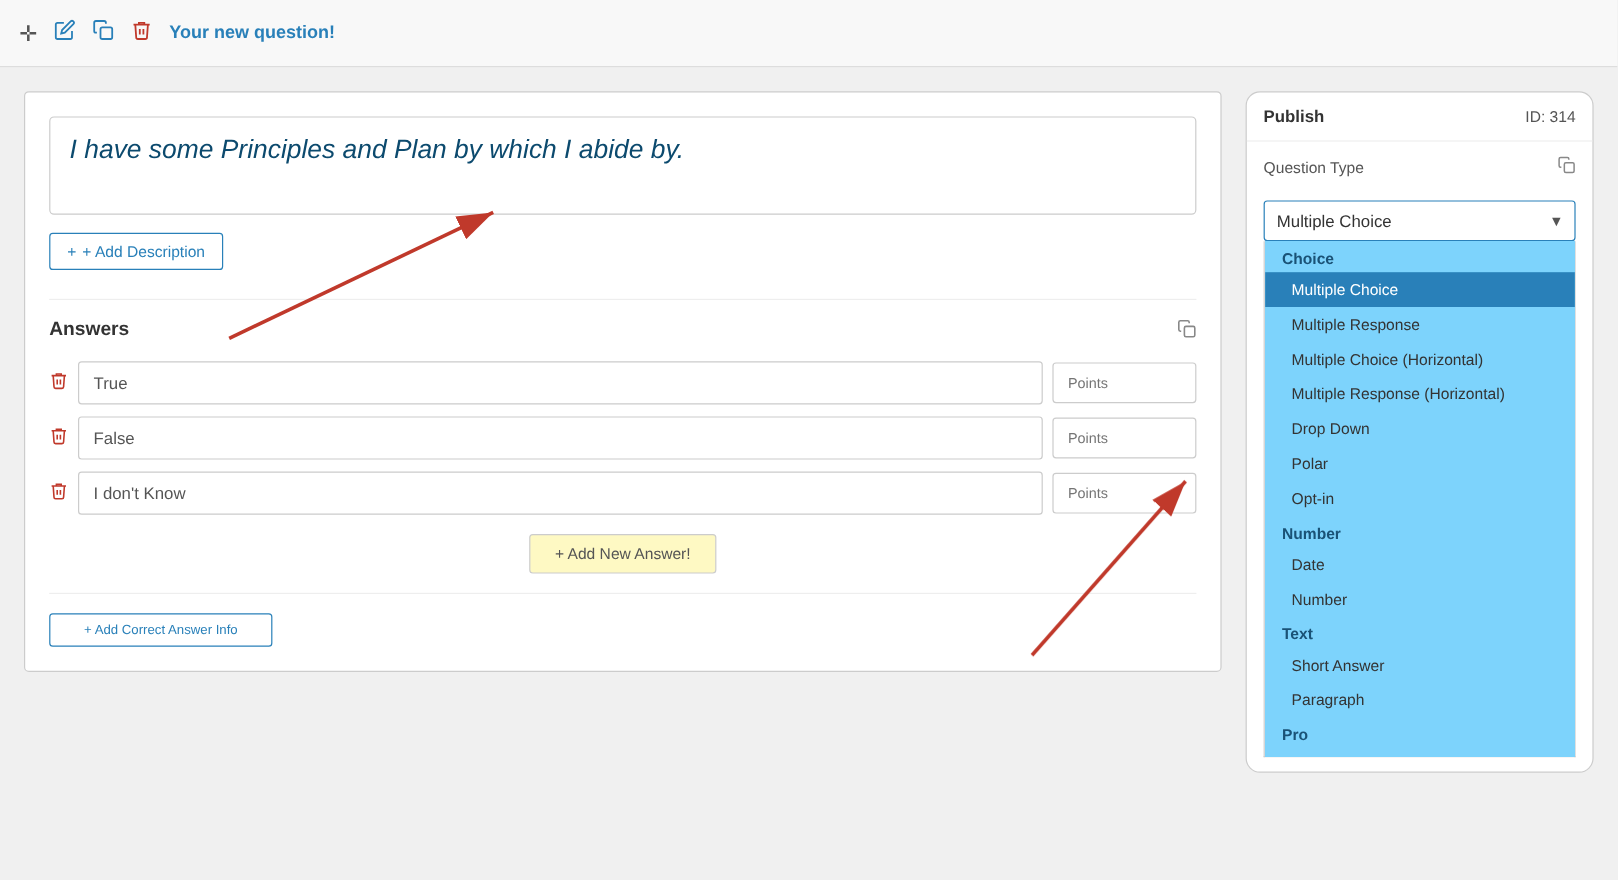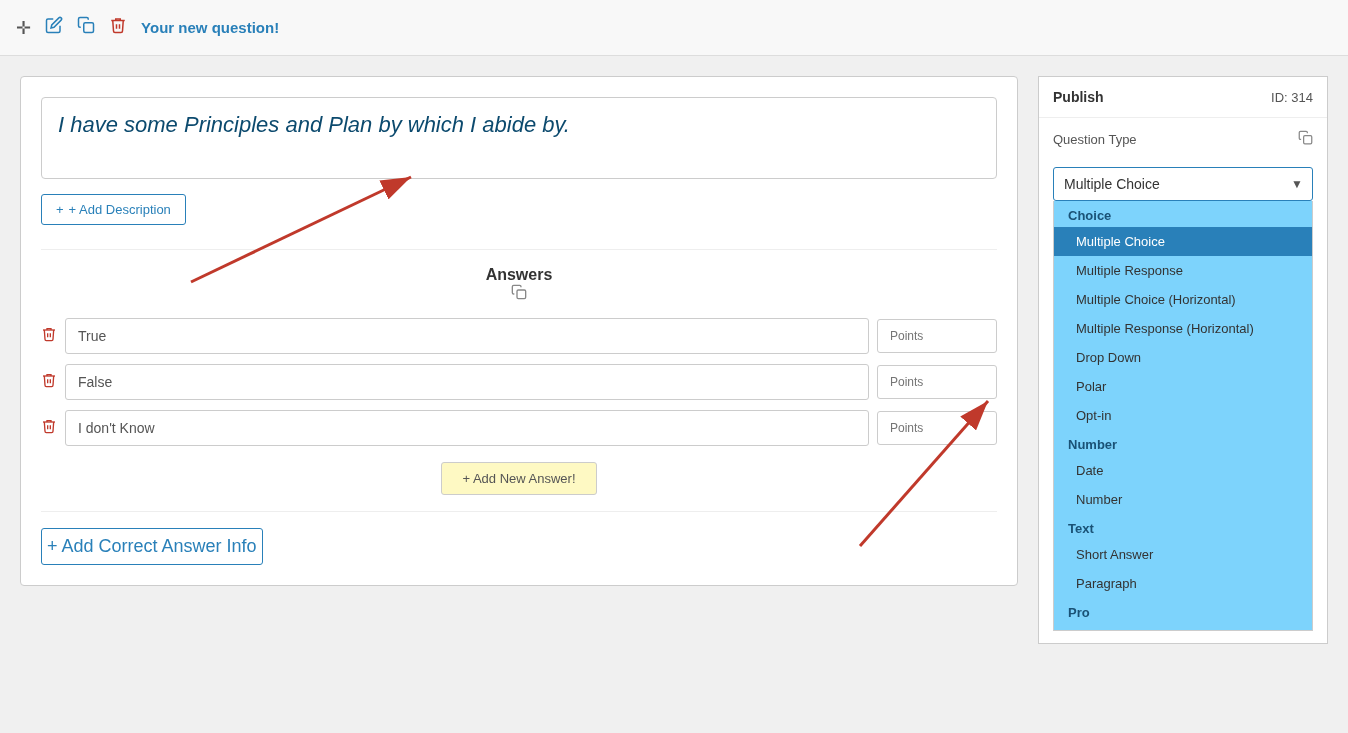--- a/index.html
+++ b/index.html
@@ -82,23 +82,22 @@
 
     .answers-section {
       margin-top: 24px;
       border-top: 1px solid #eee;
       padding-top: 16px;
     }
 
     .answers-header {
       display: flex;
       justify-content: space-between;
-      align-items: center;
+      align-items: flex-start;
       margin-bottom: 14px;
-      flex-direction: column;
     }
 
     .answers-title {
       font-size: 16px;
       font-weight: 600;
       color: #333;
     }
 
     .answers-icon {
       color: #888;
@@ -155,35 +154,35 @@
     .divider-line {
       border: none;
       border-top: 1px solid #eee;
       margin: 16px 0;
     }
 
     .add-correct-btn {
       border: 1px solid #2980b9;
       background: #fff;
       color: #2980b9;
-      padding: 7px 5px;
-      border-radius: 3px;
-      cursor: pointer;
-      font-size: 18px;
+      padding: 7px 28px;
+      border-radius: 3px;
+      cursor: pointer;
+      font-size: 11px;
       display: inline-flex;
       align-items: center;
       gap: 5px;
     }
 
     
     .right-panel {
       width: 290px;
       background: #fff;
       border: 1px solid #ccc;
-      border-radius: 0;
+      border-radius: 12px;
       flex-shrink: 0;
     }
 
     .publish-header {
       display: flex;
       justify-content: space-between;
       align-items: center;
       padding: 12px 14px;
       border-bottom: 1px solid #eee;
     }

